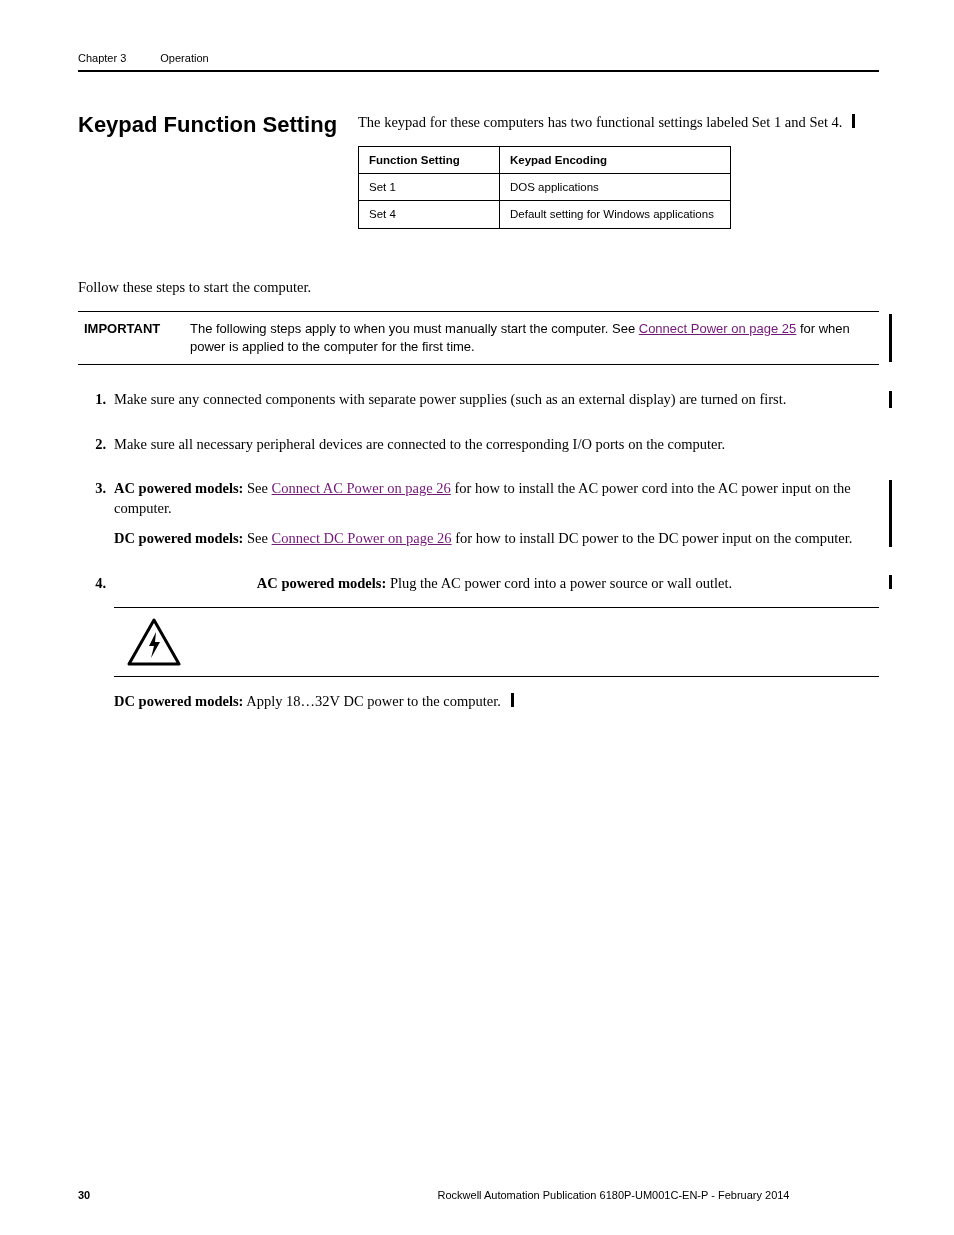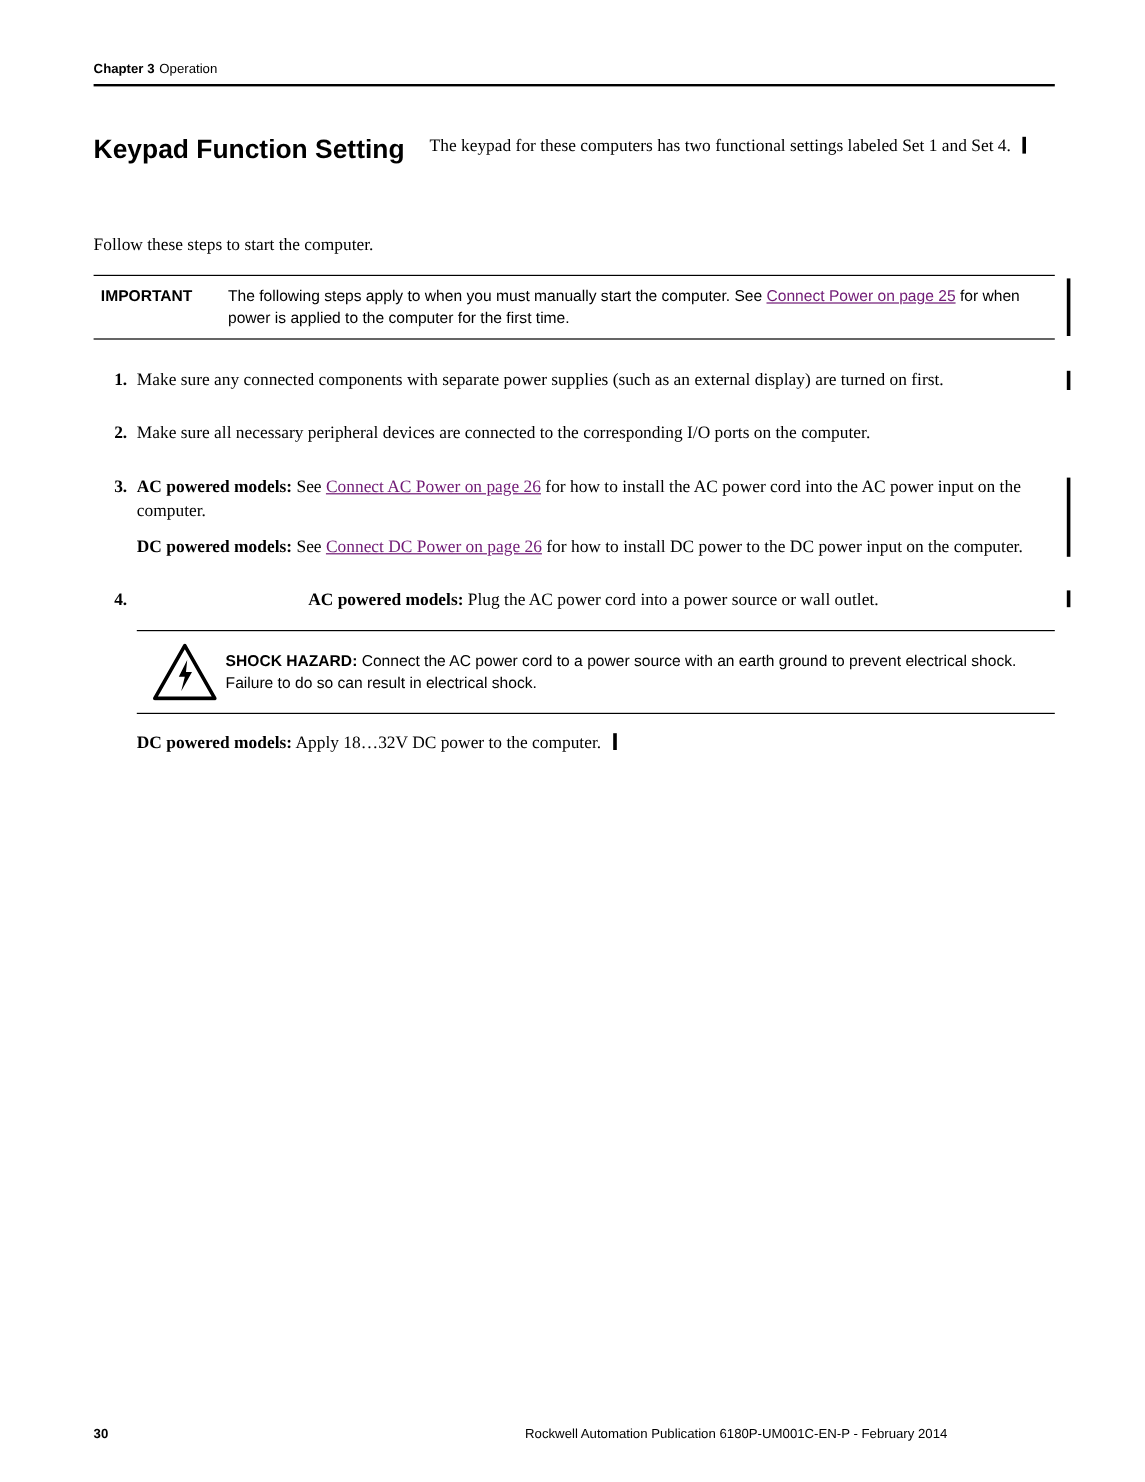--- a/index.html
+++ b/index.html
@@ -23,22 +23,22 @@
   .running-header {
     display: flex;
     align-items: baseline;
     font-family: Arial, Helvetica, sans-serif;
     font-size: 11px;
     border-bottom: 2px solid #000;
     padding-bottom: 6px;
     margin-bottom: 40px;
   }
   .running-header .chap {
-    font-weight: bold;
-    margin-right: 4px;
+    font-weight: normal;
+    margin-right: 34px;
   }
   .section {
     display: flex;
     margin-bottom: 48px;
     align-items: flex-start;
   }
   .section-heading {
     flex: 0 0 270px;
     font-family: Arial, Helvetica, sans-serif;
     font-weight: bold;
@@ -186,20 +186,36 @@
     <span class="chap">Chapter 3</span>
     <span>Operation</span>
   </div>
 
   <div class="section">
     <div class="section-heading">Keypad Function Setting</div>
     <div class="section-body">
       <p class="body-para">
         <span class="inline-cb">The keypad for these computers has two functional settings labeled Set 1 and Set 4.</span>
       </p>
+      <table class="data-table">
+        <tbody>
+            <tr>
+          <th class="col1">Function Setting</th>
+          <th class="col2">Keypad Encoding</th>
+        </tr>
+        <tr>
+          <td>Set 1</td>
+          <td>DOS applications</td>
+        </tr>
+        <tr>
+          <td>Set 4</td>
+          <td>Default setting for Windows applications</td>
+        </tr>
+      </tbody>
+        </table>
     </div>
   </div>
 
   <div class="section" style="margin-bottom:0;">
     <div class="section-body">
       <p class="body-para">Follow these steps to start the computer.</p>
 
       <div class="callout change-bar-right">
         <div class="label">IMPORTANT</div>
         <div class="text">
@@ -229,23 +245,20 @@
             <span class="bold">AC powered models:</span><span> Plug the AC power cord into a power source or wall outlet.</span>
           </div>
 
           <div class="hazard-box" style="margin-left:0;">
             <div class="icon">
               <svg width="54" height="48" viewBox="0 0 54 48">
                 <polygon points="27,2 52,46 2,46" fill="none" stroke="#000" stroke-width="3" stroke-linejoin="round"></polygon>
                 <path d="M29 14 L22 28 L27 28 L24 40 L33 24 L28 24 Z" fill="#000"></path>
               </svg>
             </div>
-            <div class="text">
-              <span class="bold">SHOCK HAZARD:</span><span> Connect the AC power cord to a power source with an earth ground to prevent electrical shock. Failure to do so can result in electrical shock.</span>
-            </div>
           </div>
 
           <div>
             <span class="inline-cb">
               <span class="bold">DC powered models:</span><span> Apply 18…32V DC power to the computer.</span>
             </span>
           </div>
         </li>
       </ol>
 

